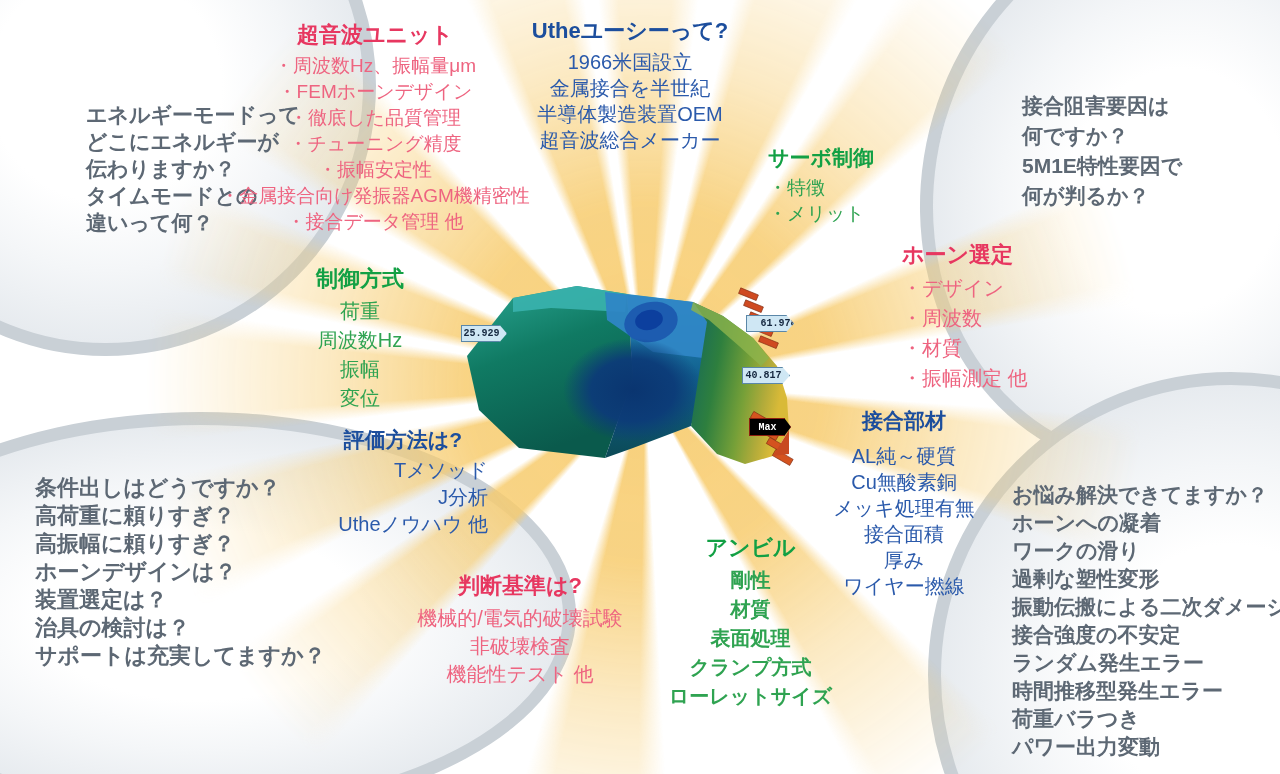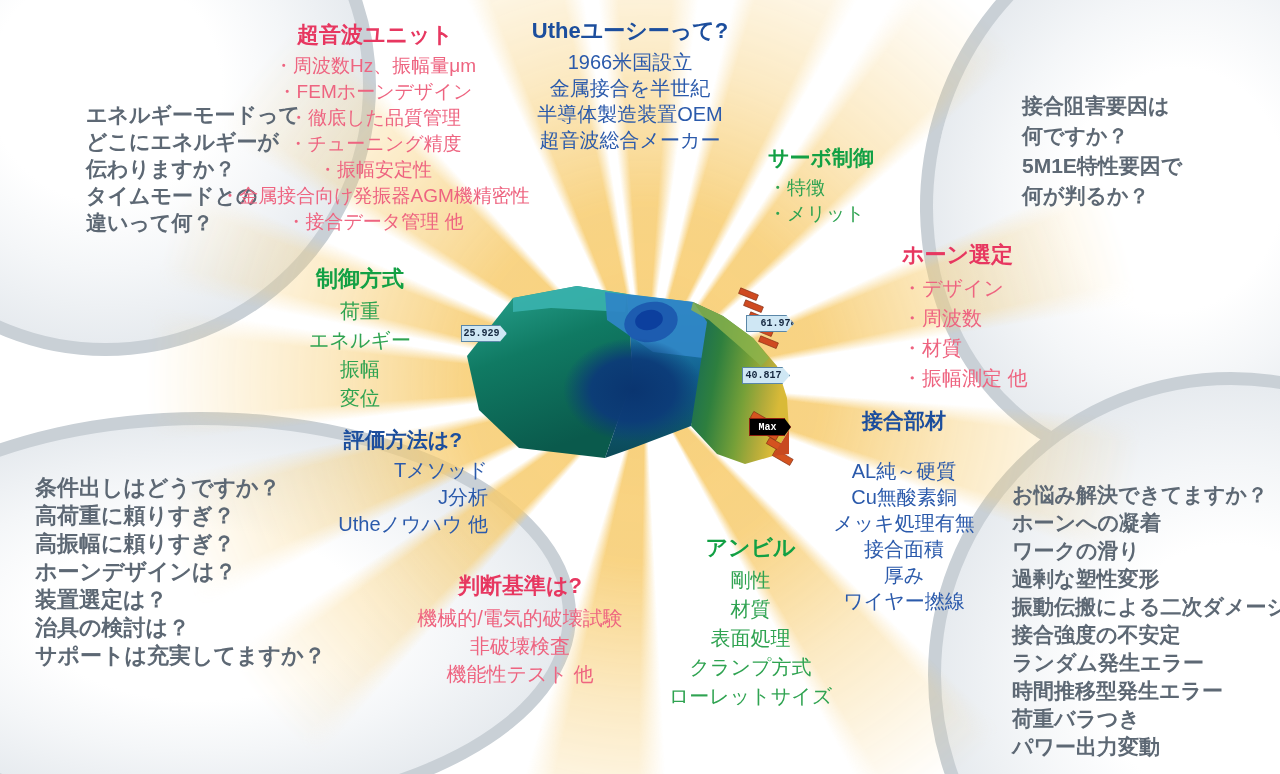--- a/index.html
+++ b/index.html
@@ -57,23 +57,23 @@
   #b-control{left:280px;top:264px;width:160px;}
   #b-control .line{font-size:20px;line-height:29px;}
   #b-hornsel{left:902px;top:240px;}
   #b-hornsel .line{font-size:20px;line-height:30px;}
   #b-eval{left:318px;top:426px;width:170px;}
   #b-eval .heading{font-size:21px;}
   #b-eval .line{font-size:20px;line-height:27px;text-align:right;}
   #b-criteria{left:400px;top:571px;width:240px;}
   #b-criteria .line{font-size:20px;line-height:28px;}
   #b-anvil{left:658px;top:533px;width:185px;}
-  #b-anvil .line{font-size:20px;line-height:29px;}
+  #b-anvil .line{font-size:20px;line-height:29px;font-weight:bold;}
   #b-materials{left:808px;top:407px;width:192px;}
-  #b-materials .heading{font-size:21px;margin-bottom:23px;}
+  #b-materials .heading{font-size:21px;margin-bottom:8px;}
   #b-materials .line{font-size:20px;line-height:26px;}
   #b-conditions{left:35px;top:474px;line-height:28px;font-size:22px;}
   #b-troubles{left:1012px;top:481px;line-height:28px;}
   
   #horn{position:absolute;left:455px;top:258px;width:365px;height:228px;}
   .tag{position:absolute;display:flex;align-items:center;justify-content:center;
     font-size:10px;font-weight:bold;color:#14263e;background:#cfe7f4;border:1px solid #5b87a8;
     clip-path:polygon(0 0,84% 0,100% 50%,84% 100%,0 100%);padding:0 7px 0 2px;box-sizing:border-box;
     font-family:"Liberation Mono","DejaVu Sans Mono",monospace;}
   #tag-left{left:461px;top:325px;width:46px;height:17px;}
@@ -222,21 +222,21 @@
     <div class="items green-i">
         <div class="line">・特徴</div>
         <div class="line">・メリット</div>
       </div>
   </div>
 
   <div class="block topic center" id="b-control">
     <div class="heading green-h">制御方式</div>
     <div class="items green-i">
         <div class="line">荷重</div>
-        <div class="line">エネルギー</div>
+        <div class="line">周波数Hz</div>
         <div class="line">振幅</div>
         <div class="line">変位</div>
       </div>
   </div>
 
   <div class="block topic" id="b-hornsel">
     <div class="heading red-h">ホーン選定</div>
     <div class="items red-i">
         <div class="line">・デザイン</div>
         <div class="line">・周波数</div>

